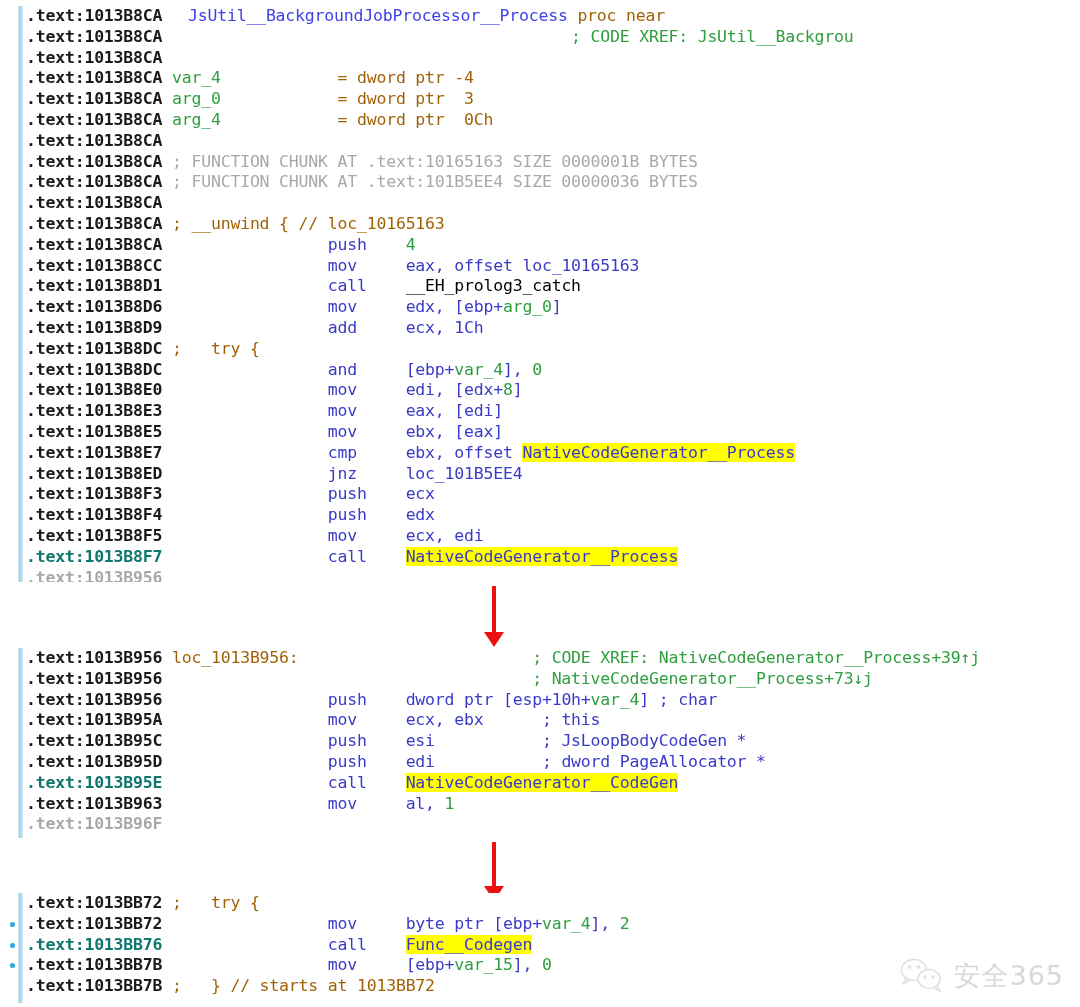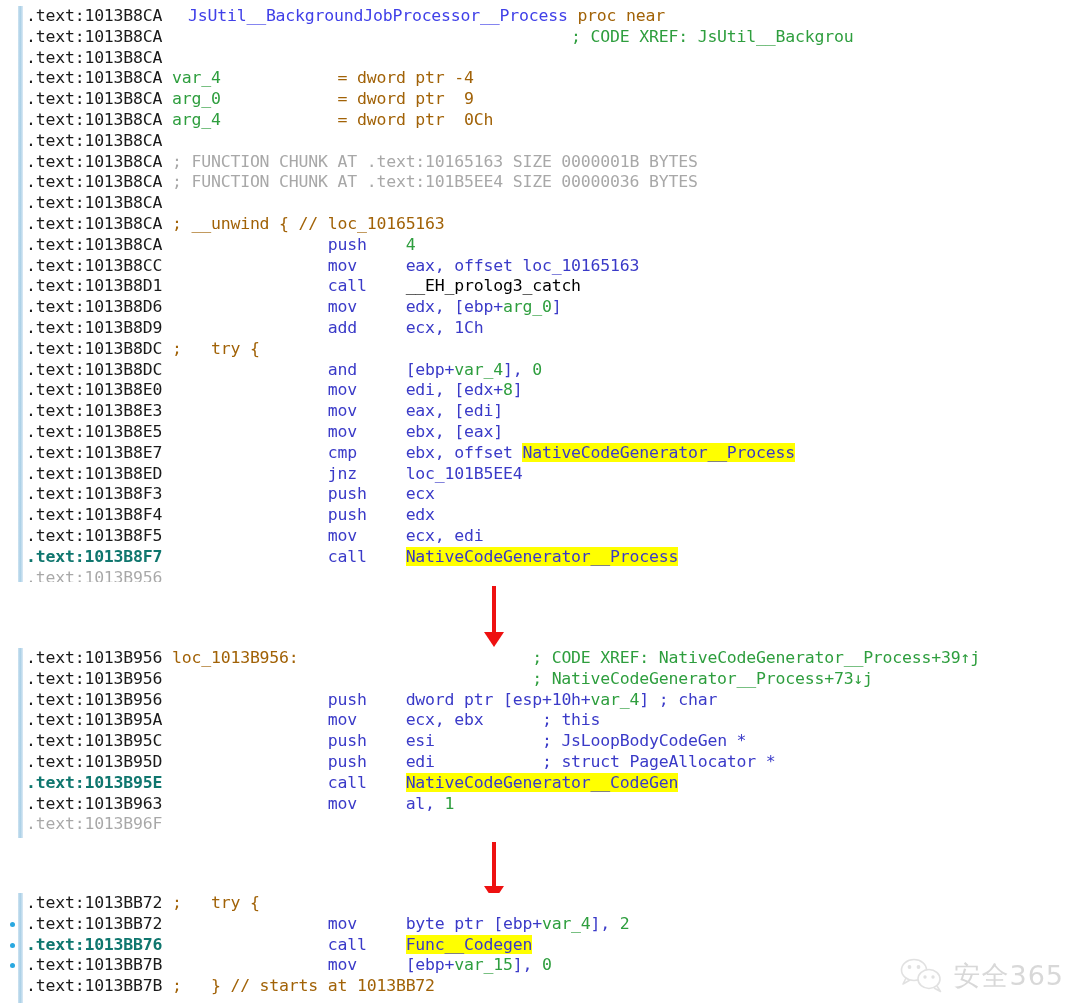--- a/index.html
+++ b/index.html
@@ -65,21 +65,21 @@
     border-radius: 50%;
     background: #29a8e0;
   }
 
   .ln-body {
     display: inline-block;
     padding-left: 26px;
   }
 
   
-  .addr      { color: #1a1a1a; font-weight: 400; }
+  .addr      { color: #1a1a1a; font-weight: 700; }
   .addr-cur  { color: #0f766e; font-weight: 700; }
   .fname     { color: #4040e8; margin-left: 16px; }
   .kw        { color: #a16207; }
   .mn        { color: #3a3ac8; }
   .op        { color: #3a3ac8; }
   .num       { color: #2e9e3e; }
   .var       { color: #2e9e3e; }
   .cmt       { color: #2e9e3e; }
   .cmt-blue  { color: #3a3ac8; }
   .dim       { color: #a8a8a8; }
@@ -136,21 +136,21 @@
 
 <div class="canvas">
 
   <div class="block" id="block-1" style="top:6px; height:576px; width:1080px;">
     <div class="gutter"></div>
     <div class="lines">
         <div class="line"><span class="ln-body"><span class="addr">.text:1013B8CA</span><span class=""> </span><span class="fname">JsUtil__BackgroundJobProcessor__Process</span><span class=""> </span><span class="kw">proc near</span></span></div>
         <div class="line"><span class="ln-body"><span class="addr">.text:1013B8CA</span><span class="">                                          </span><span class="cmt">; CODE XREF: JsUtil__Backgrou</span></span></div>
         <div class="line"><span class="ln-body"><span class="addr">.text:1013B8CA</span></span></div>
         <div class="line"><span class="ln-body"><span class="addr">.text:1013B8CA</span><span class=""> </span><span class="var">var_4</span><span class="">            </span><span class="kw">= dword ptr -4</span></span></div>
-        <div class="line"><span class="ln-body"><span class="addr">.text:1013B8CA</span><span class=""> </span><span class="var">arg_0</span><span class="">            </span><span class="kw">= dword ptr  9</span></span></div>
+        <div class="line"><span class="ln-body"><span class="addr">.text:1013B8CA</span><span class=""> </span><span class="var">arg_0</span><span class="">            </span><span class="kw">= dword ptr  3</span></span></div>
         <div class="line"><span class="ln-body"><span class="addr">.text:1013B8CA</span><span class=""> </span><span class="var">arg_4</span><span class="">            </span><span class="kw">= dword ptr  0Ch</span></span></div>
         <div class="line"><span class="ln-body"><span class="addr">.text:1013B8CA</span></span></div>
         <div class="line"><span class="ln-body"><span class="addr">.text:1013B8CA</span><span class="dim"> ; FUNCTION CHUNK AT .text:10165163 SIZE 0000001B BYTES</span></span></div>
         <div class="line"><span class="ln-body"><span class="addr">.text:1013B8CA</span><span class="dim"> ; FUNCTION CHUNK AT .text:101B5EE4 SIZE 00000036 BYTES</span></span></div>
         <div class="line"><span class="ln-body"><span class="addr">.text:1013B8CA</span></span></div>
         <div class="line"><span class="ln-body"><span class="addr">.text:1013B8CA</span><span class="kw"> ; __unwind { // loc_10165163</span></span></div>
         <div class="line"><span class="ln-body"><span class="addr">.text:1013B8CA</span><span class="">                 </span><span class="mn">push</span><span class="">    </span><span class="num">4</span></span></div>
         <div class="line"><span class="ln-body"><span class="addr">.text:1013B8CC</span><span class="">                 </span><span class="mn">mov</span><span class="">     </span><span class="op">eax, offset loc_10165163</span></span></div>
         <div class="line"><span class="ln-body"><span class="addr">.text:1013B8D1</span><span class="">                 </span><span class="mn">call</span><span class="">    </span><span class="extern">__EH_prolog3_catch</span></span></div>
         <div class="line"><span class="ln-body"><span class="addr">.text:1013B8D6</span><span class="">                 </span><span class="mn">mov</span><span class="">     </span><span class="op">edx, [ebp+</span><span class="var">arg_0</span><span class="op">]</span></span></div>
@@ -176,21 +176,21 @@
   </div>
 
   <div class="block" id="block-2" style="top:648px; height:190px; width:1080px;">
     <div class="gutter"></div>
     <div class="lines">
         <div class="line"><span class="ln-body"><span class="addr">.text:1013B956</span><span class=""> </span><span class="kw">loc_1013B956:</span><span class="">                        </span><span class="cmt">; CODE XREF: NativeCodeGenerator__Process+39↑j</span></span></div>
         <div class="line"><span class="ln-body"><span class="addr">.text:1013B956</span><span class="">                                      </span><span class="cmt">; NativeCodeGenerator__Process+73↓j</span></span></div>
         <div class="line"><span class="ln-body"><span class="addr">.text:1013B956</span><span class="">                 </span><span class="mn">push</span><span class="">    </span><span class="op">dword ptr [esp+10h+</span><span class="var">var_4</span><span class="op">] </span><span class="cmt-blue">; char</span></span></div>
         <div class="line"><span class="ln-body"><span class="addr">.text:1013B95A</span><span class="">                 </span><span class="mn">mov</span><span class="">     </span><span class="op">ecx, ebx</span><span class="">      </span><span class="cmt-blue">; this</span></span></div>
         <div class="line"><span class="ln-body"><span class="addr">.text:1013B95C</span><span class="">                 </span><span class="mn">push</span><span class="">    </span><span class="op">esi</span><span class="">           </span><span class="cmt-blue">; JsLoopBodyCodeGen *</span></span></div>
-        <div class="line"><span class="ln-body"><span class="addr">.text:1013B95D</span><span class="">                 </span><span class="mn">push</span><span class="">    </span><span class="op">edi</span><span class="">           </span><span class="cmt-blue">; struct PageAllocator *</span></span></div>
+        <div class="line"><span class="ln-body"><span class="addr">.text:1013B95D</span><span class="">                 </span><span class="mn">push</span><span class="">    </span><span class="op">edi</span><span class="">           </span><span class="cmt-blue">; dword PageAllocator *</span></span></div>
         <div class="line"><span class="ln-body"><span class="addr-cur">.text:1013B95E</span><span class="">                 </span><span class="mn">call</span><span class="">    </span><span class="hl">NativeCodeGenerator__CodeGen</span></span></div>
         <div class="line"><span class="ln-body"><span class="addr">.text:1013B963</span><span class="">                 </span><span class="mn">mov</span><span class="">     </span><span class="op">al, </span><span class="num">1</span></span></div>
         <div class="line clip"><span class="ln-body"><span class="addr">.text:1013B96F</span></span></div>
       </div>
   </div>
 
   <div class="arrow" style="left:481px; top:842px; height:60px;">
     <div class="shaft" style="height:45px;"></div>
     <div class="head" style="top:44px;"></div>
   </div>

